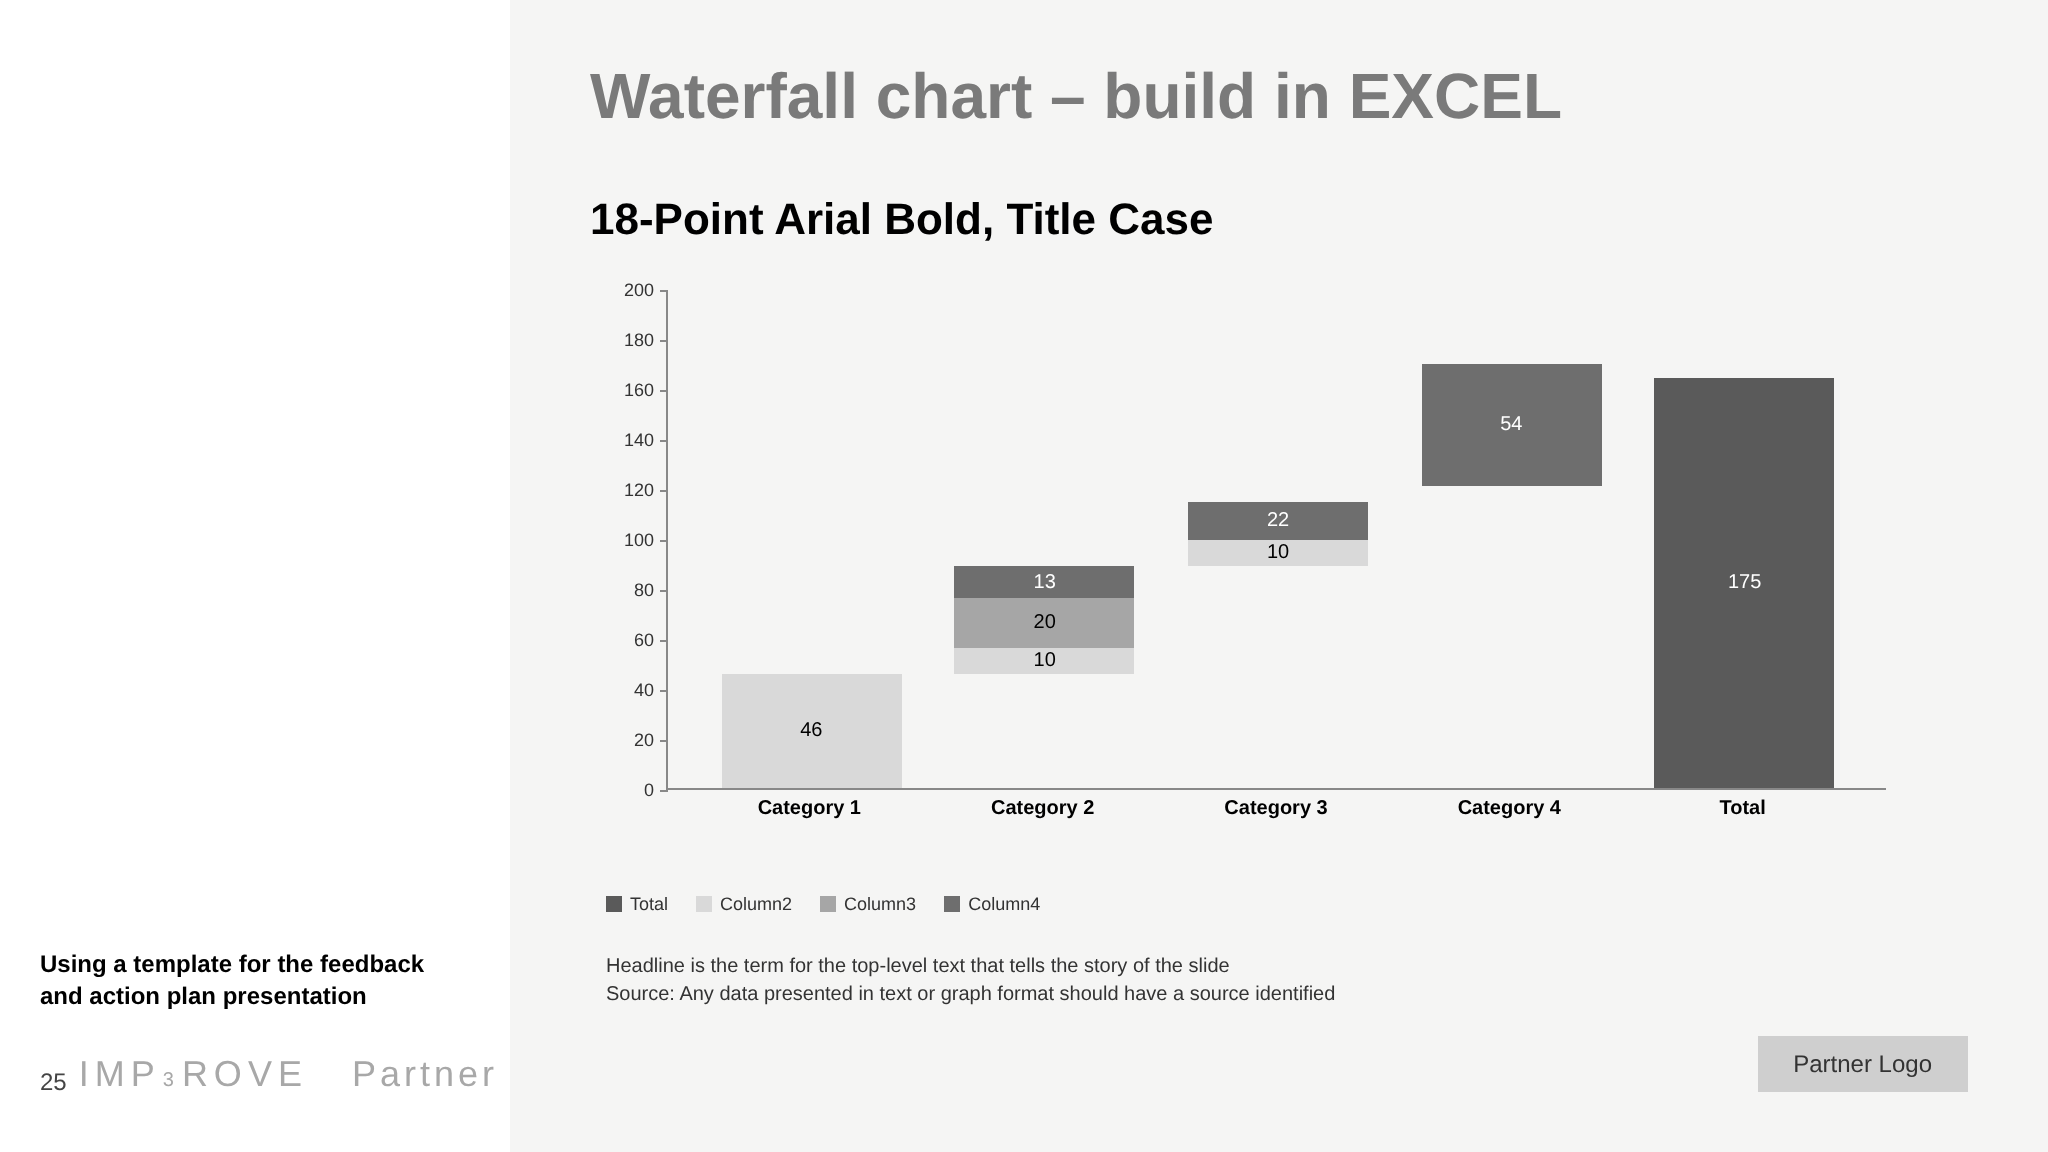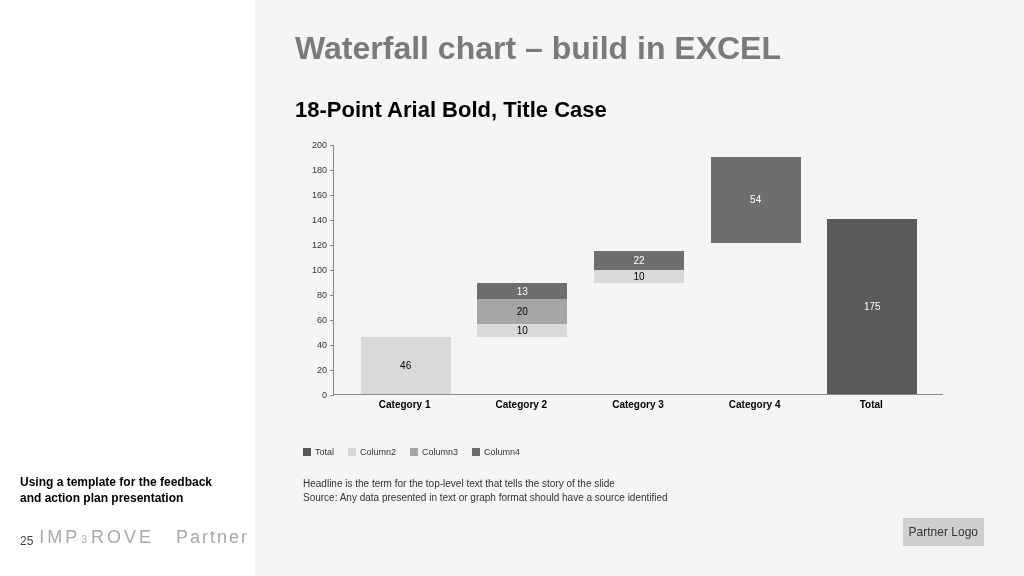--- a/index.html
+++ b/index.html
@@ -20,21 +20,21 @@
   .y-axis-label { position: absolute; font-size: 9px; color: #333; text-align: right; width: 24px; }
   .plot { position: absolute; left: 30px; top: 0; width: 610px; height: 250px; border-left: 1px solid #888; border-bottom: 1px solid #888; }
   .tick-line { position: absolute; left: -4px; width: 4px; height: 1px; background: #888; }
   .col { position: absolute; bottom: 0; width: 90px; }
   .seg { position: absolute; left: 0; width: 100%; display: flex; align-items: center; justify-content: center; font-size: 10px; }
   .cat-label { position: absolute; top: 254px; font-size: 10px; font-weight: 700; color: #000; text-align: center; width: 90px; }
   .legend { margin-top: 32px; margin-left: 8px; display: flex; gap: 14px; align-items: center; }
   .legend-item { display: inline-flex; align-items: center; gap: 4px; font-size: 9px; color: #333; }
   .legend-sw { width: 8px; height: 8px; }
   .footnotes { margin-top: 20px; margin-left: 8px; font-size: 10px; color: #333; line-height: 1.35; }
-  .partner-logo { position: absolute; right: 40px; bottom: 30px; background: #cfcfcf; color: #333; font-size: 12px; padding: 7px 6px; }
+  .partner-logo { position: absolute; right: 40px; bottom: 30px; background: #cfcfcf; color: #333; font-size: 12px; padding: 7px 18px; }
 </style>
 </head>
 <body>
 
 <div class="page">
 
   <div class="sidebar">
     <div class="sidebar-caption">Using a template for the feedback and action plan presentation</div>
     <div class="sidebar-foot">
       <span class="page-num">25</span>
@@ -70,24 +70,24 @@
           <div class="col" style="left: 143.333px; width: 90px;">
             <div class="seg" style="bottom: 57.5px; height: 12.5px; background: rgb(217, 217, 217); color: rgb(0, 0, 0);">10</div>
             <div class="seg" style="bottom: 70px; height: 25px; background: rgb(166, 166, 166); color: rgb(0, 0, 0);">20</div>
             <div class="seg" style="bottom: 95px; height: 16px; background: rgb(110, 110, 110); color: rgb(255, 255, 255);">13</div>
           </div>
           <div class="col" style="left: 260px; width: 90px;">
             <div class="seg" style="bottom: 111.25px; height: 12.5px; background: rgb(217, 217, 217); color: rgb(0, 0, 0);">10</div>
             <div class="seg" style="bottom: 123.75px; height: 19px; background: rgb(110, 110, 110); color: rgb(255, 255, 255);">22</div>
           </div>
           <div class="col" style="left: 376.667px; width: 90px;">
-            <div class="seg" style="bottom: 151.25px; height: 86px; background: rgb(110, 110, 110); color: rgb(255, 255, 255);">54</div>
+            <div class="seg" style="bottom: 151.25px; height: 61px; background: rgb(110, 110, 110); color: rgb(255, 255, 255);">54</div>
           </div>
           <div class="col" style="left: 493.333px; width: 90px;">
-            <div class="seg" style="bottom: 0px; height: 175px; background: rgb(90, 90, 90); color: rgb(255, 255, 255);">175</div>
+            <div class="seg" style="bottom: 0px; height: 205px; background: rgb(90, 90, 90); color: rgb(255, 255, 255);">175</div>
           </div>
         </div>
       <div id="yaxis-labels">
           <div class="y-axis-label" style="left: 0px; top: 245px;">0</div>
           <div class="y-axis-label" style="left: 0px; top: 220px;">20</div>
           <div class="y-axis-label" style="left: 0px; top: 195px;">40</div>
           <div class="y-axis-label" style="left: 0px; top: 170px;">60</div>
           <div class="y-axis-label" style="left: 0px; top: 145px;">80</div>
           <div class="y-axis-label" style="left: 0px; top: 120px;">100</div>
           <div class="y-axis-label" style="left: 0px; top: 95px;">120</div>

